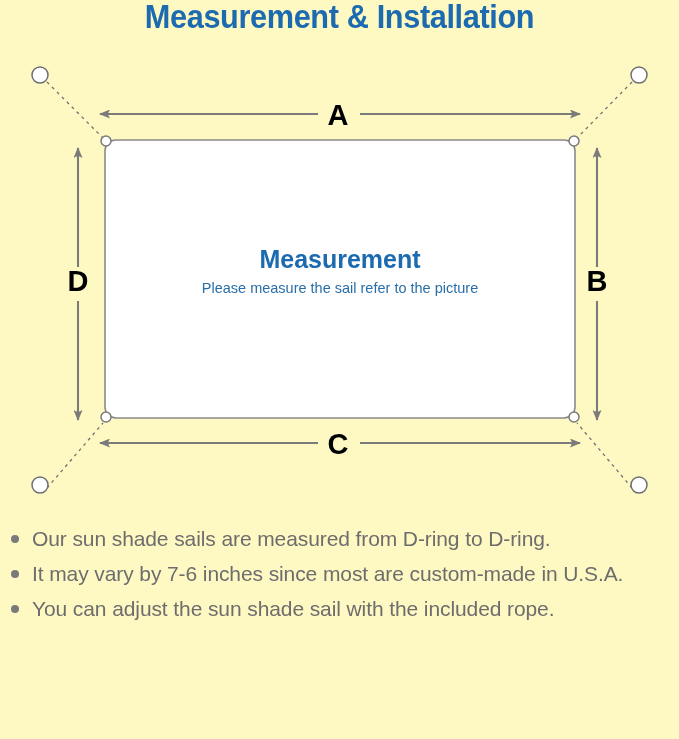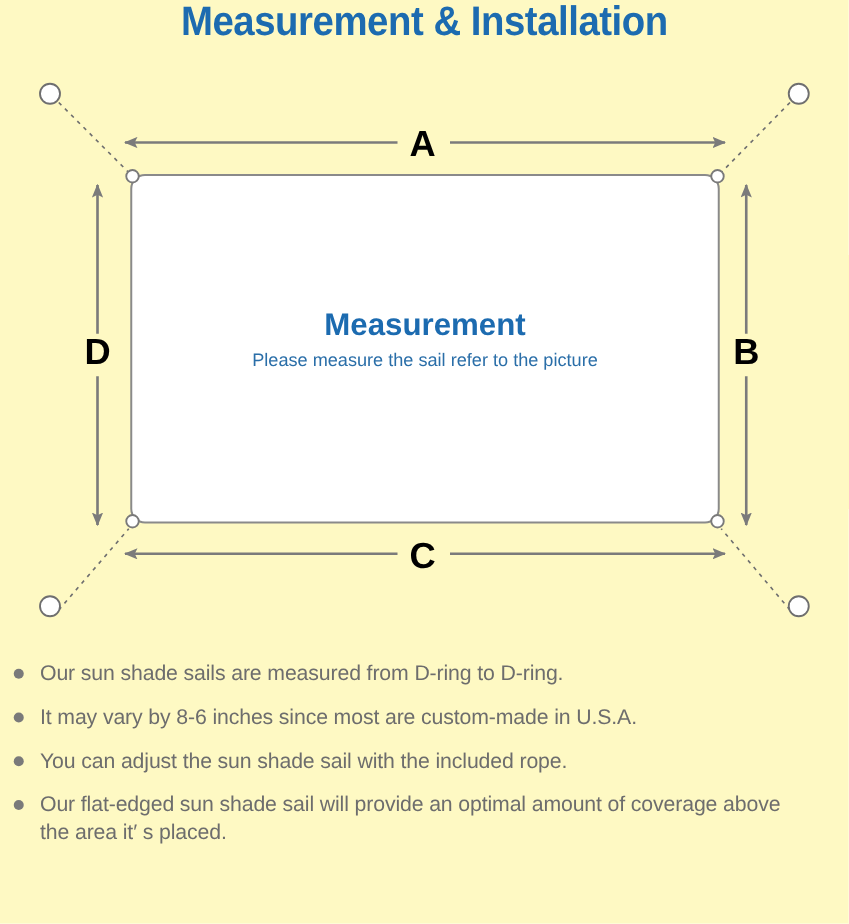--- a/index.html
+++ b/index.html
@@ -64,21 +64,21 @@
     left:0;top:528px;
     width:679px;
   }
   .note-row{
     position:relative;
     display:block;
     padding-left:32px;
     padding-right:6px;
     margin-bottom:13px;
     color:#6d6d6d;
-    font-size:17px;
+    font-size:21px;
     line-height:22px;
     font-family:"Liberation Sans", sans-serif;
     letter-spacing:-0.1px;
   }
   .note-row .bullet{
     position:absolute;
     left:11px;
     top:7px;
     width:8px;height:8px;
     border-radius:50%;
@@ -162,30 +162,25 @@
 
   <div class="notes">
 
     <div class="note-row">
       <span class="bullet"></span>
       <span class="note-text">Our sun shade sails are measured from D-ring to D-ring.</span>
     </div>
 
     <div class="note-row">
       <span class="bullet"></span>
-      <span class="note-text">It may vary by 8-6 inches since most are custom-made in U.S.A.</span>
+      <span class="note-text">It may vary by 7-6 inches since most are custom-made in U.S.A.</span>
     </div>
 
 
     <div class="note-row">
       <span class="bullet"></span>
       <span class="note-text">You can adjust the sun shade sail with the included rope.</span>
     </div>
 
-    <div class="note-row">
-      <span class="bullet"></span>
-      <span class="note-text">Our flat-edged sun shade sail will provide an optimal amount of coverage above
-the area it′ s placed.</span>
-    </div>
 
   </div>
 
 </div>
 
 </body></html>

